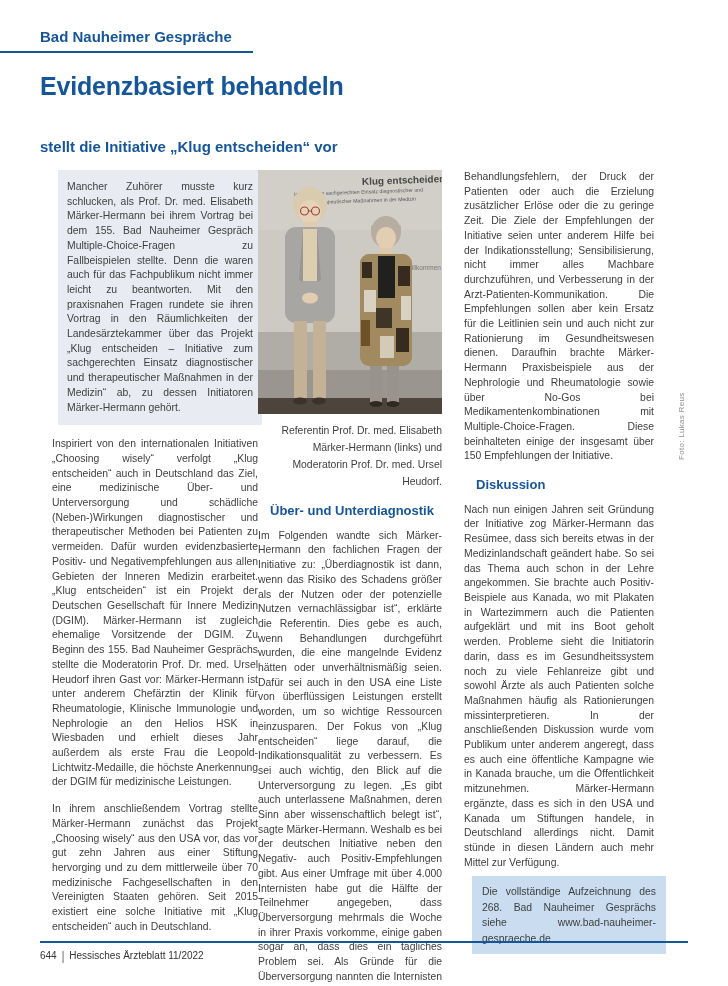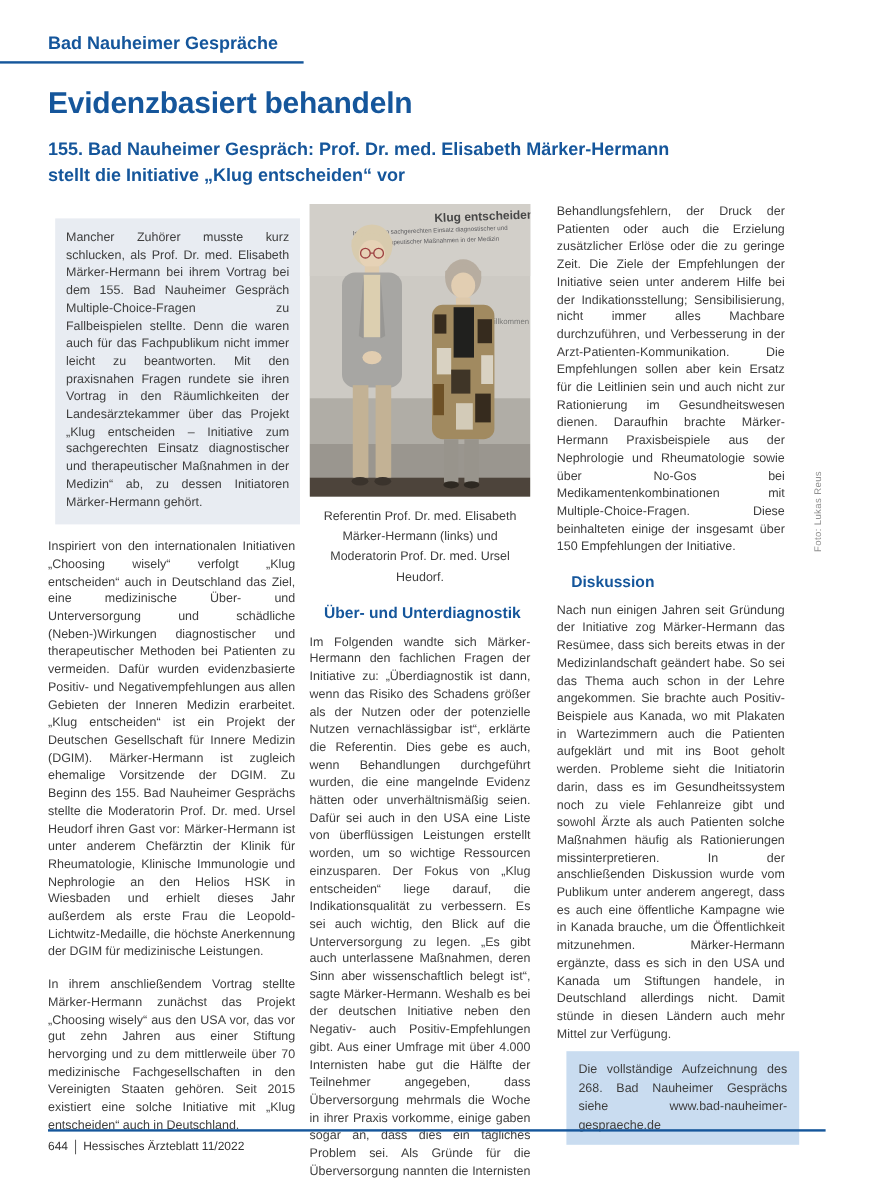--- a/index.html
+++ b/index.html
@@ -16,35 +16,35 @@
   }
   .title{
     position:absolute;left:40px;top:72px;margin:0;font-size:25px;font-weight:bold;color:#15569b;letter-spacing:-0.2px;text-align:right;
   }
   .subtitle{
     position:absolute;left:40px;top:114px;margin:0;font-size:15px;font-weight:bold;color:#15569b;line-height:22px;width:620px;
   }
   
   .col{position:absolute;top:170px;font-size:10.4px;line-height:14.7px;}
   .col p{margin:0 0 12px 0;text-align:justify;hyphens:auto;}
-  .col1{left:40px;width:206px;margin-top:12px;}
+  .col1{left:52px;width:206px;}
   .col2{left:258px;width:184px;}
   .col3{left:464px;width:190px;}
   .lead-box{
     margin-left:6px;margin-right:-4px;background:#e8ecf2;padding:10px 9px;
   }
   .lead-box p{margin:0;}
   .section-heading{
     margin:14px 0 10px 12px;font-size:13px;font-weight:bold;color:#15569b;
   }
   
   .photo-figure{margin:0;}
   .photo-frame{width:184px;height:244px;overflow:hidden;display:block;}
   .photo-caption{
-    margin-top:8px;font-size:10.4px;line-height:17px;color:#3e3e3e;text-align:center;
+    margin-top:8px;font-size:10.4px;line-height:17px;color:#3e3e3e;text-align:right;
   }
   .photo-credit{
     position:absolute;left:677px;top:350px;height:110px;
     writing-mode:vertical-rl;transform:rotate(180deg);
     font-size:8px;color:#8f8f8f;letter-spacing:0.3px;
   }
   
   .author{
     text-align:right;font-weight:bold;color:#3e3e3e;margin-top:10px;font-size:10.4px;
   }
@@ -63,21 +63,21 @@
   .footer .sep{display:inline-block;margin:0 5px;color:#555;transform:scaleY(1.3);}
 </style>
 </head>
 <body>
 
 <div class="page">
 
   <div class="kicker">Bad Nauheimer Gespräche</div>
   <div class="kicker-rule"></div>
   <h1 class="title">Evidenzbasiert behandeln</h1>
-  <h2 class="subtitle"><span>155. Bad Nauheimer Gespräch: Prof. Dr. med.  Elisabeth Märker-Hermann</span><br><span>stellt die Initiative „Klug entscheiden“ vor</span></h2>
+  <h2 class="subtitle"><br><span>stellt die Initiative „Klug entscheiden“ vor</span></h2>
 
   <div class="col col1">
     <div class="lead-box">
       <p>Mancher Zuhörer musste kurz schlucken, als Prof. Dr. med. Elisabeth Märker-Hermann bei ihrem Vortrag bei dem 155. Bad Nauheimer Gespräch Multiple-Choice-Fragen zu Fallbeispielen stellte. Denn die waren auch für das Fachpublikum nicht immer leicht zu beantworten. Mit den praxisnahen Fragen rundete sie ihren Vortrag in den Räumlichkeiten der Landesärztekammer über das Projekt „Klug entscheiden – Initiative zum sachgerechten Einsatz diagnostischer und therapeutischer Maßnahmen in der Medizin“ ab, zu dessen Initiatoren Märker-Hermann gehört.</p>
     </div>
     <p style="margin-top:12px;">Inspiriert von den internationalen Initiativen „Choosing wisely“ verfolgt „Klug entscheiden“ auch in Deutschland das Ziel, eine medizinische Über- und Unterversorgung und schädliche (Neben-)Wirkungen diagnostischer und therapeutischer Methoden bei Patienten zu vermeiden. Dafür wurden evidenzbasierte Positiv- und Negativempfehlungen aus allen Gebieten der Inneren Medizin erarbeitet. „Klug entscheiden“ ist ein Projekt der Deutschen Gesellschaft für Innere Medizin (DGIM). Märker-Hermann ist zugleich ehemalige Vorsitzende der DGIM. Zu Beginn des 155. Bad Nauheimer Gesprächs stellte die Moderatorin Prof. Dr. med. Ursel Heudorf ihren Gast vor: Märker-Hermann ist unter anderem Chefärztin der Klinik für Rheumatologie, Klinische Immunologie und Nephrologie an den Helios HSK in Wiesbaden und erhielt dieses Jahr außerdem als erste Frau die Leopold-Lichtwitz-Medaille, die höchste Anerkennung der DGIM für medizinische Leistungen.</p>
     <p>In ihrem anschließendem Vortrag stellte Märker-Hermann zunächst das Projekt „Choosing wisely“ aus den USA vor, das vor gut zehn Jahren aus einer Stiftung hervorging und zu dem mittlerweile über 70 medizinische Fachgesellschaften in den Vereinigten Staaten gehören. Seit 2015 existiert eine solche Initiative mit „Klug entscheiden“ auch in Deutschland.</p>
   </div>
 
   <div class="col col2">

